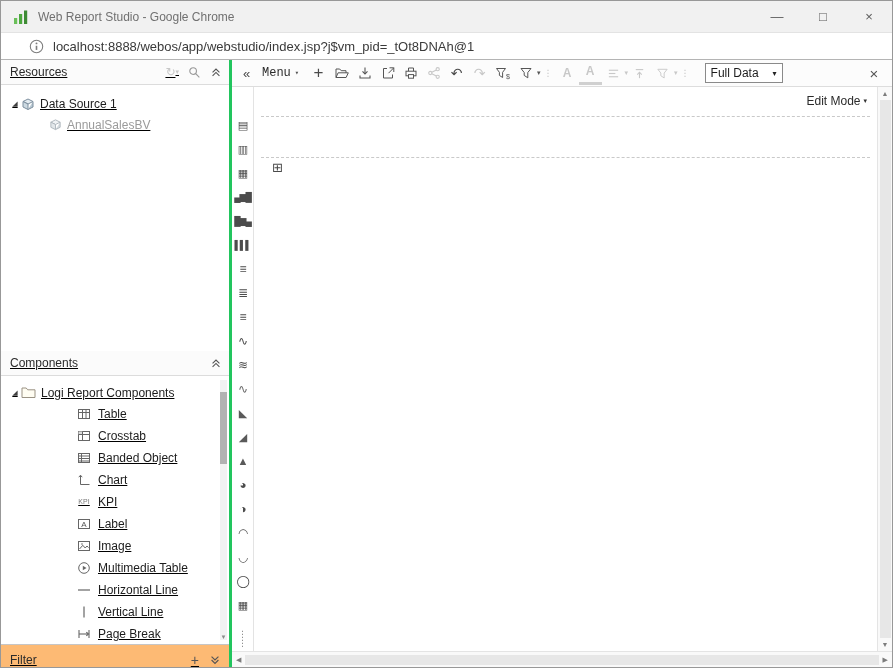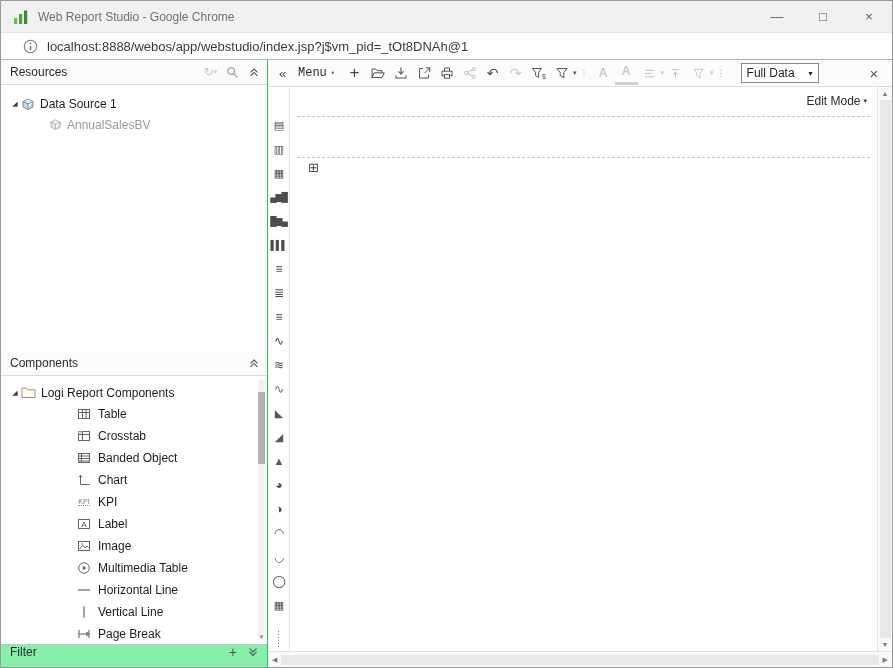--- a/index.html
+++ b/index.html
@@ -8,45 +8,45 @@
   .window { width:893px; height:668px; border:1px solid #989898; display:flex; flex-direction:column; background:#fff; }
 
   
   .titlebar { height:31px; background:#f1f1f1; display:flex; align-items:center; padding-left:12px; flex:0 0 auto; }
   .logo { width:16px; height:16px; margin-right:9px; display:inline-flex; }
   .title-text { font-size:12px; color:#707070; flex:1; white-space:nowrap; }
   .win-controls { display:flex; height:100%; }
   .win-btn { width:46px; display:flex; align-items:center; justify-content:center; font-size:13px; color:#5a5a5a; }
 
   
-  .addressbar { height:28px; background:#fff; border-top:1px solid #e3e3e3; border-bottom:1px solid #b4b4b4; display:flex; align-items:center; padding-left:22px; gap:9px; flex:0 0 auto; }
+  .addressbar { height:28px; background:#fff; border-top:1px solid #e3e3e3; border-bottom:1px solid #b4b4b4; display:flex; align-items:center; padding-left:28px; gap:9px; flex:0 0 auto; }
   .url { font-size:13px; color:#3a3a3a; white-space:nowrap; }
   .icon-wrap { display:inline-flex; align-items:center; justify-content:center; }
 
   .content { flex:1; display:flex; min-height:0; }
 
   
-  .sidebar { width:267px; border-right:1px solid #22c55e; display:flex; flex-direction:column; flex:0 0 auto; background:#fff; }
+  .sidebar { width:231px; border-right:3px solid #22c55e; display:flex; flex-direction:column; flex:0 0 auto; background:#fff;text-decoration:underline; }
   .panel-header { height:25px; border-bottom:1px solid #dcdcdc; display:flex; align-items:center; padding:0 7px 0 9px; font-size:12px; color:#2b2b2b; background:#fbfbfb; flex:0 0 auto; }
   .ph-title { flex:1; }
   .ph-icons { display:flex; align-items:center; gap:9px; }
   .res-tree { height:266px; padding-top:8px; flex:0 0 auto; }
   .tree-row { height:21px; display:flex; align-items:center; font-size:12px; color:#1c1c1c; white-space:nowrap; }
   .tree-caret { width:12px; margin-left:8px; font-size:7px; color:#404040; display:inline-flex; justify-content:center; }
   .tree-icon { margin-right:5px; display:inline-flex; }
   .child-label { color:#9b9b9b; }
   .indent1 { padding-left:48px; }
   .comp-tree { flex:1 1 auto; position:relative; padding-top:6px; overflow:hidden; }
   .comp-item { height:22px; display:flex; align-items:center; padding-left:39px; font-size:12px; color:#1c1c1c; white-space:nowrap;margin-left:36px; }
   .cicon { width:16px; height:14px; margin-right:6px; display:inline-flex; align-items:center; justify-content:center; }
   .kpi-ic { font-size:7px; color:#7a7a7a; letter-spacing:0; border-bottom:1px dotted #9a9a9a; }
   .comp-scroll { position:absolute; right:2px; top:4px; bottom:4px; width:7px; background:#f2f2f2; }
   .comp-thumb { position:absolute; top:12px; left:0; width:7px; height:72px; background:#b2b2b2; }
   .comp-scroll-arrow { position:absolute; bottom:0; left:0; width:7px; text-align:center; font-size:6px; color:#8a8a8a; }
-  .filter-bar { height:23px; border-top:1px solid #c6c6c6; display:flex; align-items:flex-start; padding:0 8px 0 9px; font-size:12px; color:#2b2b2b; background:#86efac; flex:0 0 auto; }
+  .filter-bar { height:23px; border-top:1px solid #c6c6c6; display:flex; align-items:flex-end; padding:0 8px 0 9px; font-size:12px; color:#2b2b2b; background:#fdba74; flex:0 0 auto; }
   .fb-icons { display:flex; align-items:center; gap:10px; margin-left:auto; }
   .plus-small { font-size:14px; color:#555; line-height:1; }
 
   
   .main { flex:1; display:flex; flex-direction:column; min-width:0; }
   .toolbar { height:27px; border-bottom:1px solid #dddddd; display:flex; align-items:center; padding:0 3px; background:#fcfcfc; flex:0 0 auto; }
   .tb { height:24px; min-width:23px; display:flex; align-items:center; justify-content:center; color:#4a4a4a; }
   .tb-text { font-size:15px; }
   .dis { color:#c8c8c8 !important; }
   .menu-btn { display:flex; align-items:center; gap:4px; font-size:12px; color:#2b2b2b; padding:0 8px 0 4px; height:31px;font-family:Liberation Mono, monospace; }

